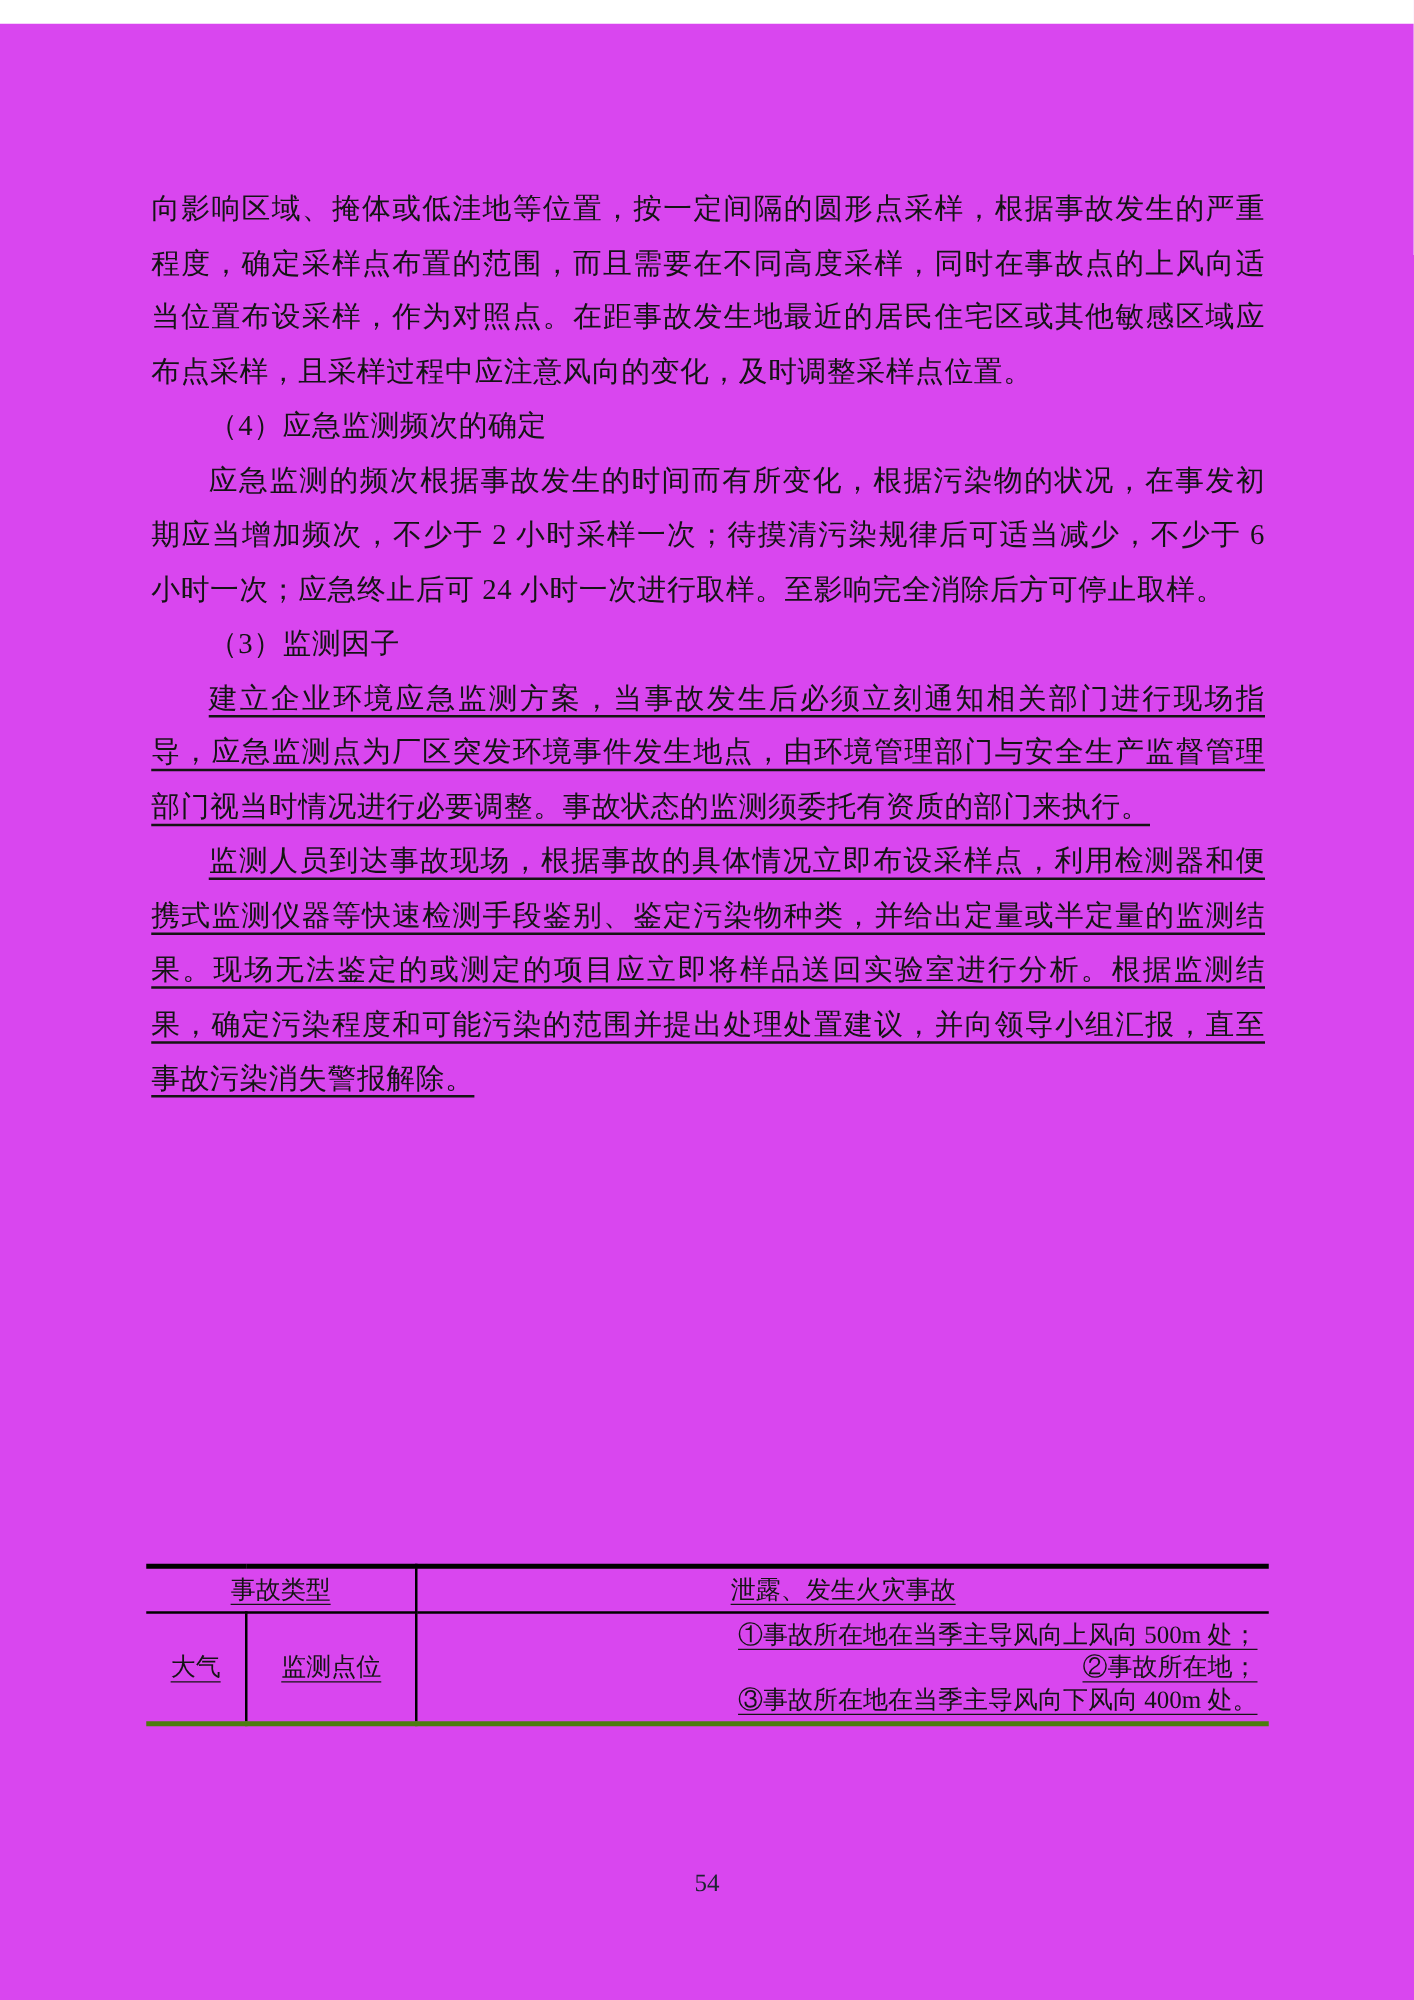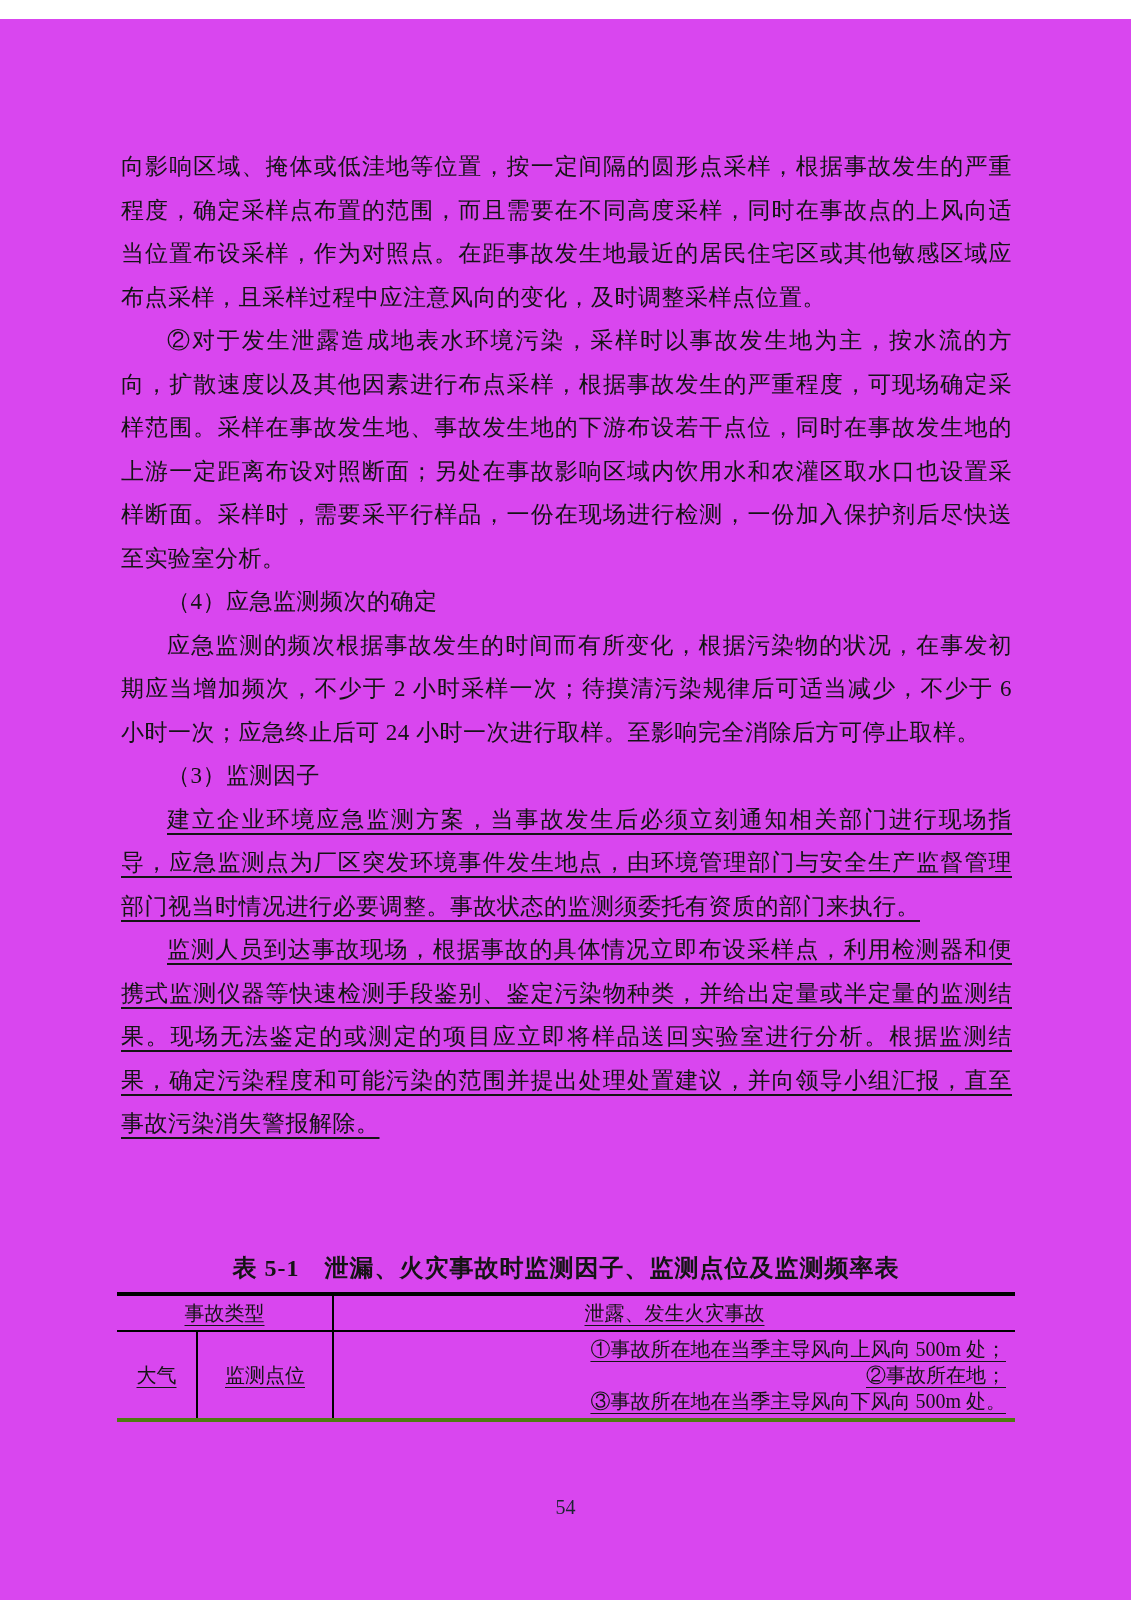--- a/index.html
+++ b/index.html
@@ -91,30 +91,28 @@
     color: #1c2430;
   }
 </style>
 </head>
 <body>
 
 <div class="page">
 
   <div class="text-block">
     <p class="para">向影响区域、掩体或低洼地等位置，按一定间隔的圆形点采样，根据事故发生的严重程度，确定采样点布置的范围，而且需要在不同高度采样，同时在事故点的上风向适当位置布设采样，作为对照点。在距事故发生地最近的居民住宅区或其他敏感区域应布点采样，且采样过程中应注意风向的变化，及时调整采样点位置。</p>
-    <p class="para indent">②对于发生泄露造成地表水环境污染，采样时以事故发生地为主，按水流的方向，扩散速度以及其他因素进行布点采样，根据事故发生的严重程度，可现场确定采样范围。采样在事故发生地、事故发生地的下游布设若干点位，同时在事故发生地的上游一定距离布设对照断面；另处在事故影响区域内饮用水和农灌区取水口也设置采样断面。采样时，需要采平行样品，一份在现场进行检测，一份加入保护剂后尽快送至实验室分析。</p>
     <p class="para indent">（4）应急监测频次的确定</p>
     <p class="para indent">应急监测的频次根据事故发生的时间而有所变化，根据污染物的状况，在事发初期应当增加频次，不少于 2 小时采样一次；待摸清污染规律后可适当减少，不少于 6 小时一次；应急终止后可 24 小时一次进行取样。至影响完全消除后方可停止取样。</p>
     <p class="para indent">（3）监测因子</p>
     <p class="para indent u-para">建立企业环境应急监测方案，当事故发生后必须立刻通知相关部门进行现场指导，应急监测点为厂区突发环境事件发生地点，由环境管理部门与安全生产监督管理部门视当时情况进行必要调整。事故状态的监测须委托有资质的部门来执行。</p>
     <p class="para indent u-para">监测人员到达事故现场，根据事故的具体情况立即布设采样点，利用检测器和便携式监测仪器等快速检测手段鉴别、鉴定污染物种类，并给出定量或半定量的监测结果。现场无法鉴定的或测定的项目应立即将样品送回实验室进行分析。根据监测结果，确定污染程度和可能污染的范围并提出处理处置建议，并向领导小组汇报，直至事故污染消失警报解除。</p>
   </div>
 
   <div class="table-block">
-    <h3 class="table-title">表 5-1　泄漏、火灾事故时监测因子、监测点位及监测频率表</h3>
 
     <table class="doc-table">
       <colgroup>
         <col style="width:80px">
         <col style="width:136px">
         <col>
       </colgroup>
       <tbody>
         <tr class="rule">
           <td colspan="2" class="sep center">
@@ -127,21 +125,21 @@
         <tr>
           <td class="sep center">
             <span class="tu">大气</span>
           </td>
           <td class="sep center">
             <span class="tu">监测点位</span>
           </td>
           <td>
             <div class="point-line">①事故所在地在当季主导风向上风向 500m 处；</div>
             <div class="point-line">②事故所在地；</div>
-            <div class="point-line">③事故所在地在当季主导风向下风向 500m 处。</div>
+            <div class="point-line">③事故所在地在当季主导风向下风向 400m 处。</div>
           </td>
         </tr>
       </tbody>
     </table>
   </div>
 
   <div class="page-number">54</div>
 
 </div>
 

